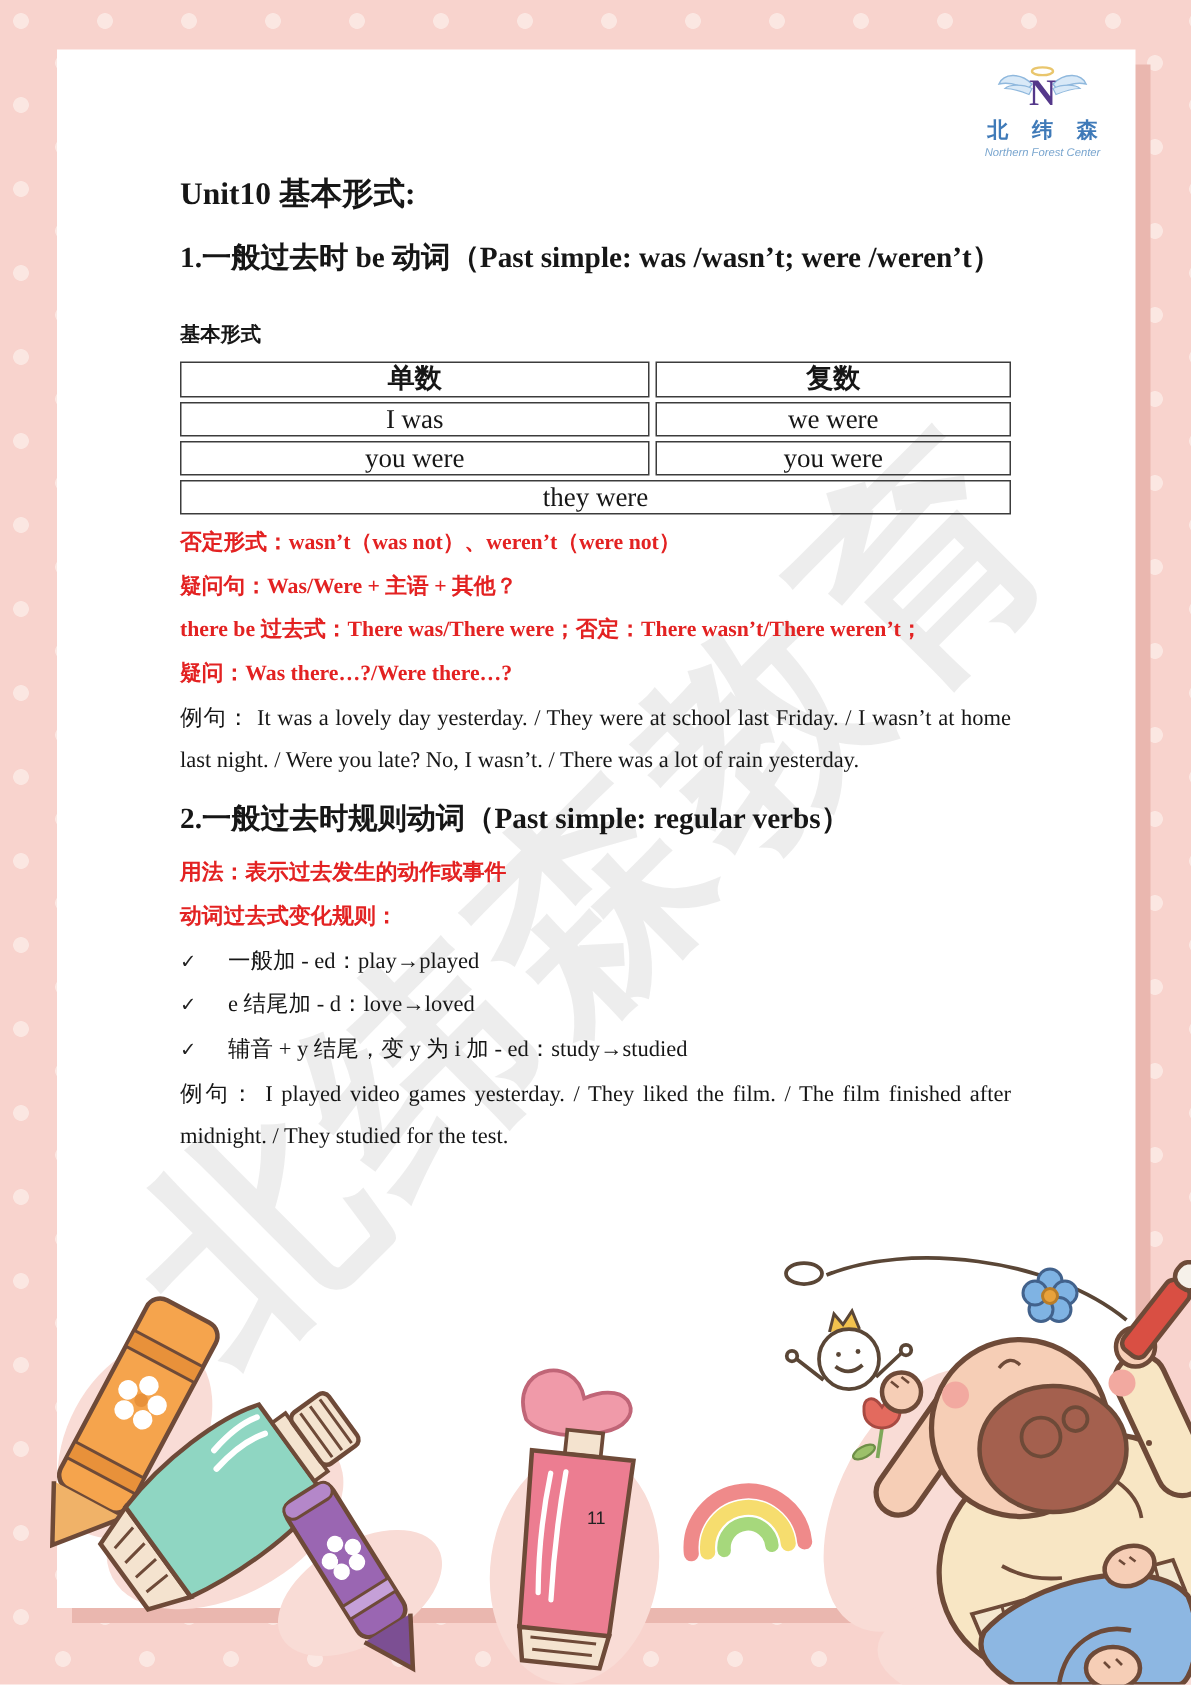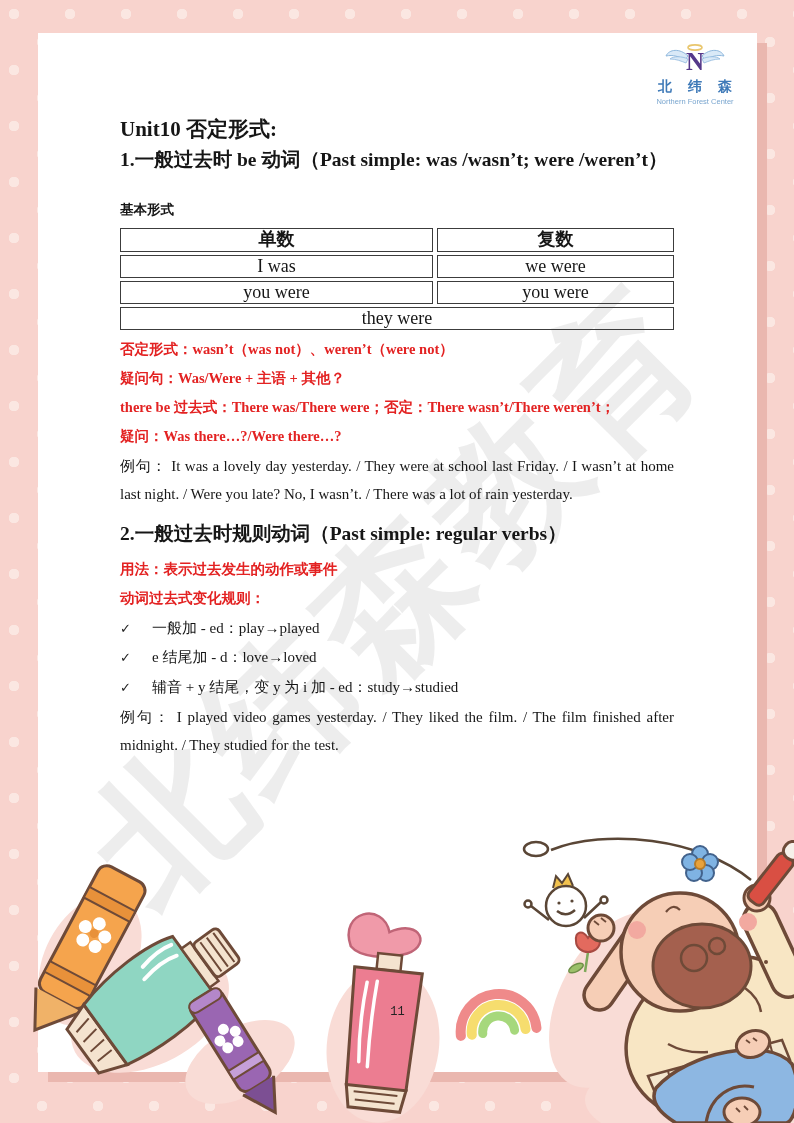--- a/index.html
+++ b/index.html
@@ -19,39 +19,39 @@
   }
   .watermark {
     position:absolute; left:50%; top:565px; z-index:0;
     transform:translate(-50%,-50%) rotate(-45deg);
     font-size:148px; font-weight:bold; letter-spacing:10px;
     color:rgba(110,110,110,0.12); white-space:nowrap; pointer-events:none;
   }
   .logo { position:absolute; top:10px; right:10px; width:104px; text-align:center; }
   .logo-name { font-family:"Liberation Sans",sans-serif; font-size:14px; font-weight:bold;
                color:#3f7ab8; letter-spacing:6px; padding-left:6px; margin-top:1px; }
-  .logo-sub  { font-family:"Liberation Sans",sans-serif; font-size:7.5px; color:#7aa6cf; margin-top:1px; }
+  .logo-sub  { font-family:"Liberation Sans",sans-serif; font-size:7.5px; color:#7aa6cf; margin-top:1px;font-style:italic; }
   .content { position:absolute; left:82px; top:0; width:554px; color:#161616; }
   .unit-title { margin-top:82px; font-size:21px; font-weight:bold; }
-  .h-section  { font-size:19.5px; font-weight:bold; line-height:33px; }
+  .h-section  { font-size:19.5px; font-weight:bold; line-height:33px; margin-top:13px; }
   .h-section2 { font-size:19.5px; font-weight:bold; line-height:33px; margin-top:9px; }
   .label-bold { font-size:13.5px; font-weight:bold; margin-top:25px; }
   .gtable { margin-top:9px; }
   .trow { display:flex; gap:4px; margin-bottom:3px; }
   .tcell { border:1.6px solid #3c3c3c; height:23px; line-height:21px;
            text-align:center; font-size:18px; background:transparent; }
   .tcell.c1 { width:313px; } .tcell.c2 { flex:1; }
   .trow.thead .tcell { font-weight:bold; height:24px; }
   .red-note { color:#e32222; font-weight:bold; font-size:14.5px; line-height:17px; margin-top:12px; }
   .red-note.first { margin-top:11px; }
   .example { font-size:15px; line-height:28px; text-align:justify; margin-top:7px; }
   .rule-item { font-size:15px; line-height:17px; margin-top:12.5px; display:flex; }
   .check { width:32px; color:#222; font-family:"DejaVu Sans",sans-serif; font-size:13px; }
   .page-num { position:absolute; left:38px; width:719px; top:1005px; text-align:center;
-              font-size:12px; font-family:Liberation Mono, monospace; color:#222; z-index:3; }
+              font-size:12px; font-family:Liberation Sans, sans-serif; color:#222; z-index:3; }
   .illustrations { position:absolute; left:0; top:0; z-index:2; pointer-events:none; }
 </style>
 </head>
 <body>
 
 <div class="page">
 
   <div class="watermark">北纬森教育</div>
 
   <div class="logo">
@@ -61,21 +61,21 @@
       <path d="M24,16 C18,13 9,13 6,16 C12,16 17,18 22,20 Z" fill="#d9e9f7" stroke="#8fb8dd" stroke-width="0.8"></path>
       <path d="M38,13 C46,5 57,6 60,13 C53,11.5 47,13.5 41,17 Z" fill="#d9e9f7" stroke="#8fb8dd" stroke-width="1"></path>
       <path d="M38,16 C44,13 53,13 56,16 C50,16 45,18 40,20 Z" fill="#d9e9f7" stroke="#8fb8dd" stroke-width="0.8"></path>
       <text x="31" y="27" text-anchor="middle" font-family="Liberation Serif,serif" font-weight="bold" font-size="25" fill="#54388a">N</text>
     </svg>
     <div class="logo-name">北 纬 森</div>
     <div class="logo-sub">Northern Forest Center</div>
   </div>
 
   <div class="content">
-    <div class="unit-title">Unit10 否定形式:</div>
+    <div class="unit-title">Unit10 基本形式:</div>
 
     <div class="h-section">1.一般过去时  be 动词（Past simple: was /wasn’t; were /weren’t）</div>
     <div class="label-bold">基本形式</div>
 
     <div class="gtable">
       <div class="trow thead">
         <div class="tcell c1">单数</div>
         <div class="tcell c2">复数</div>
       </div>
       <div class="trow">

